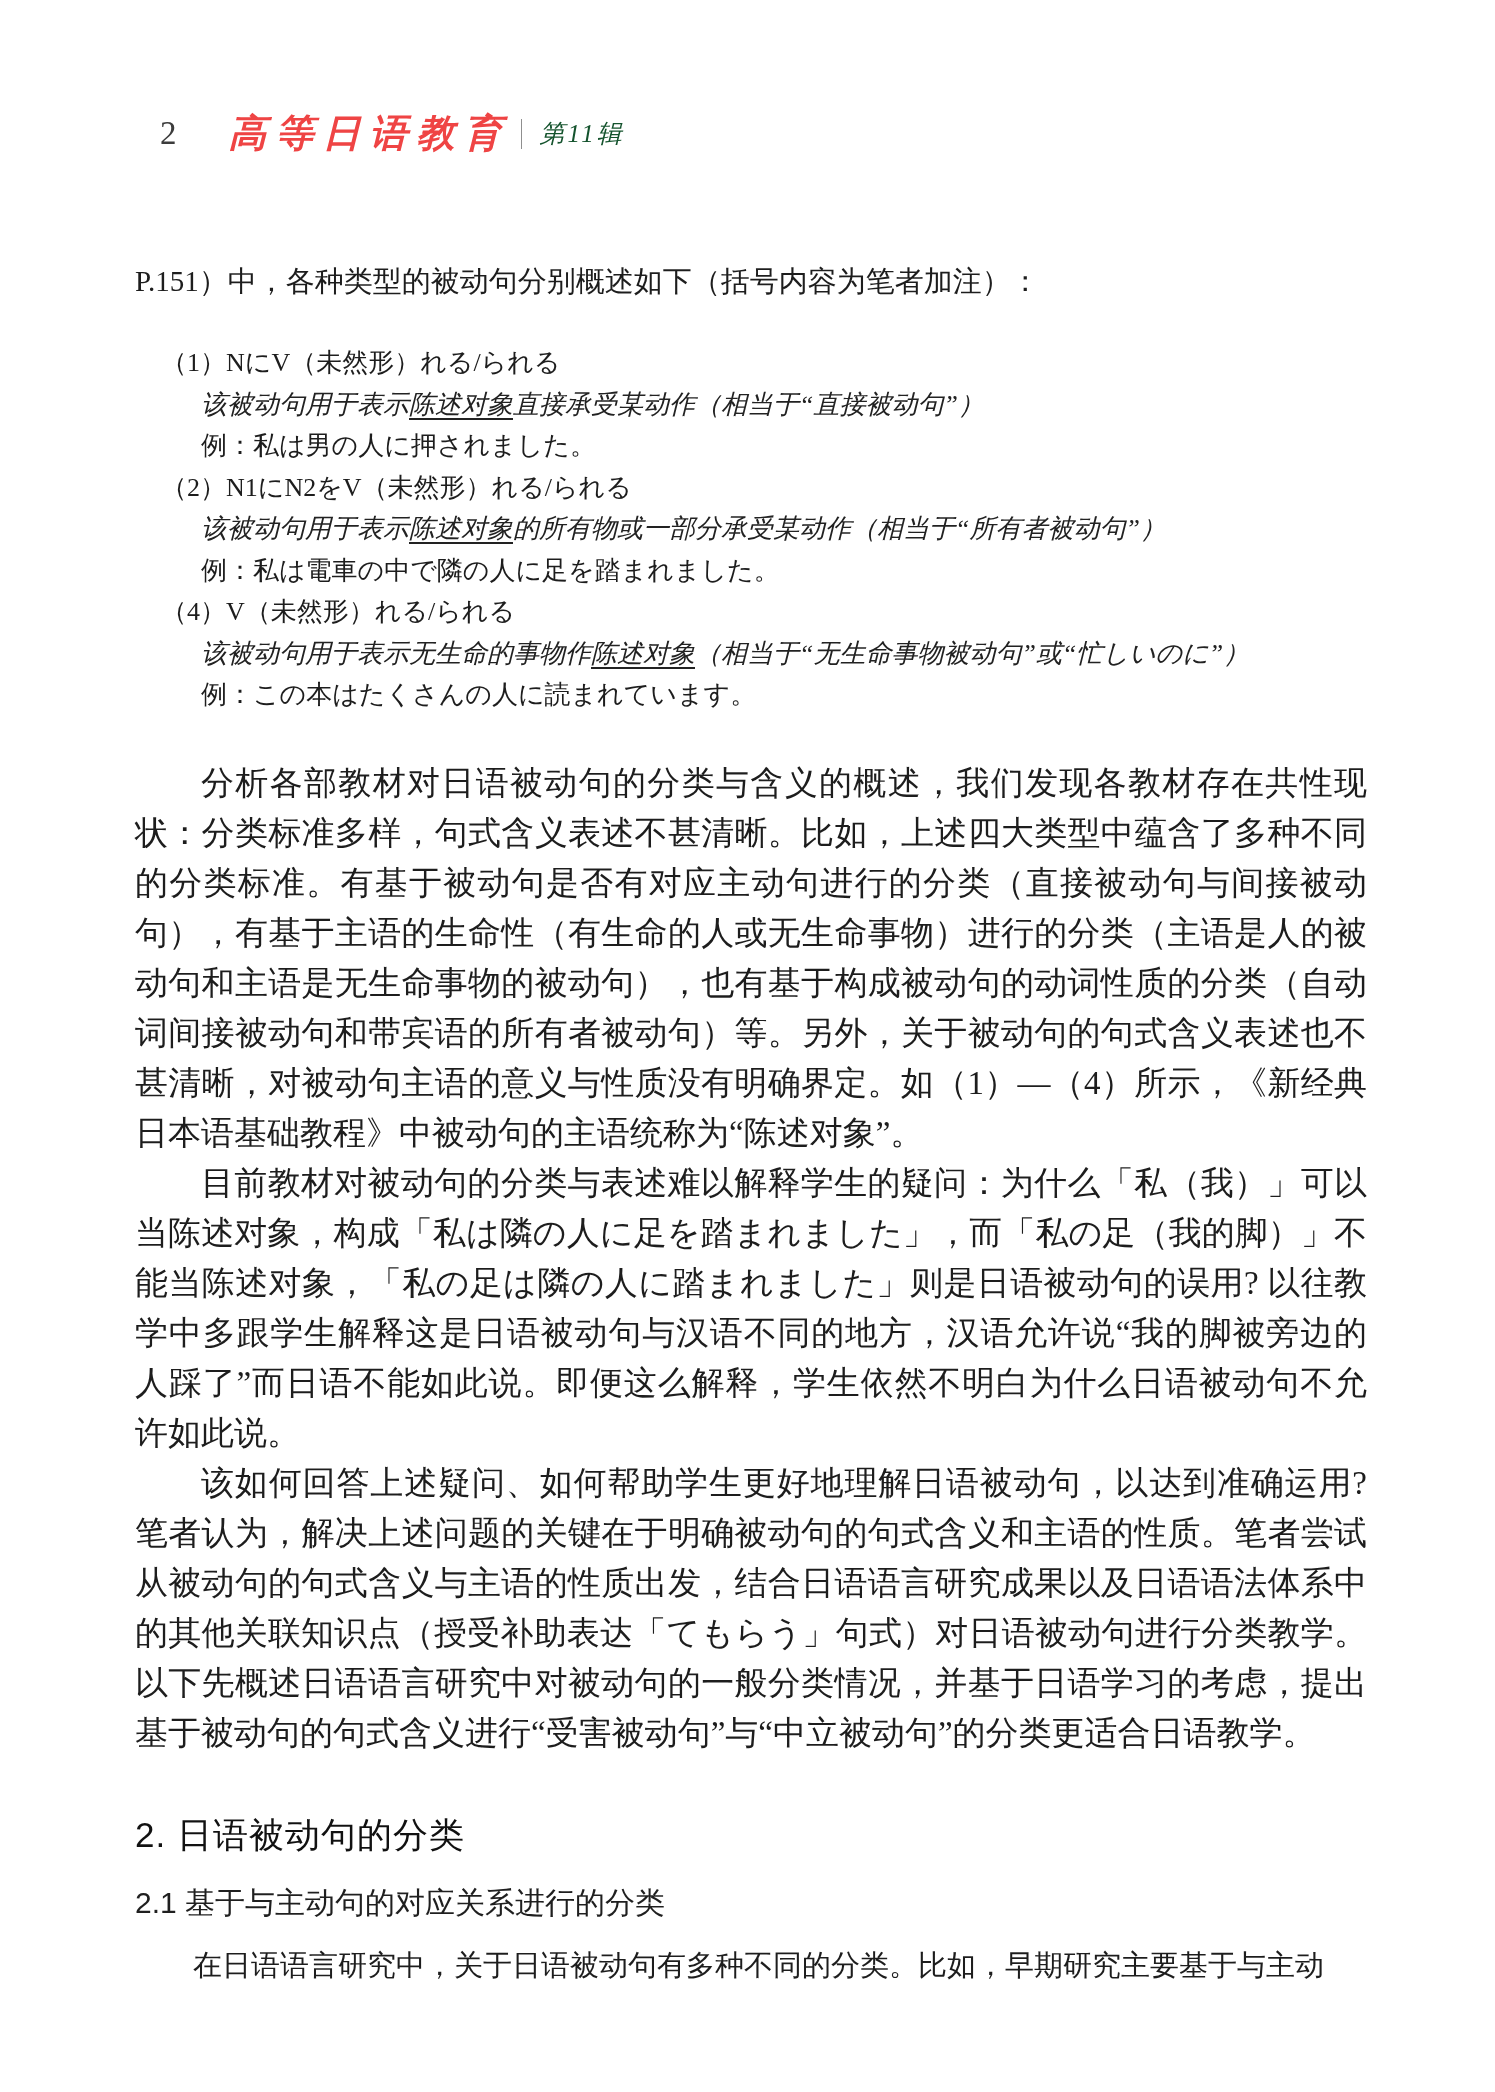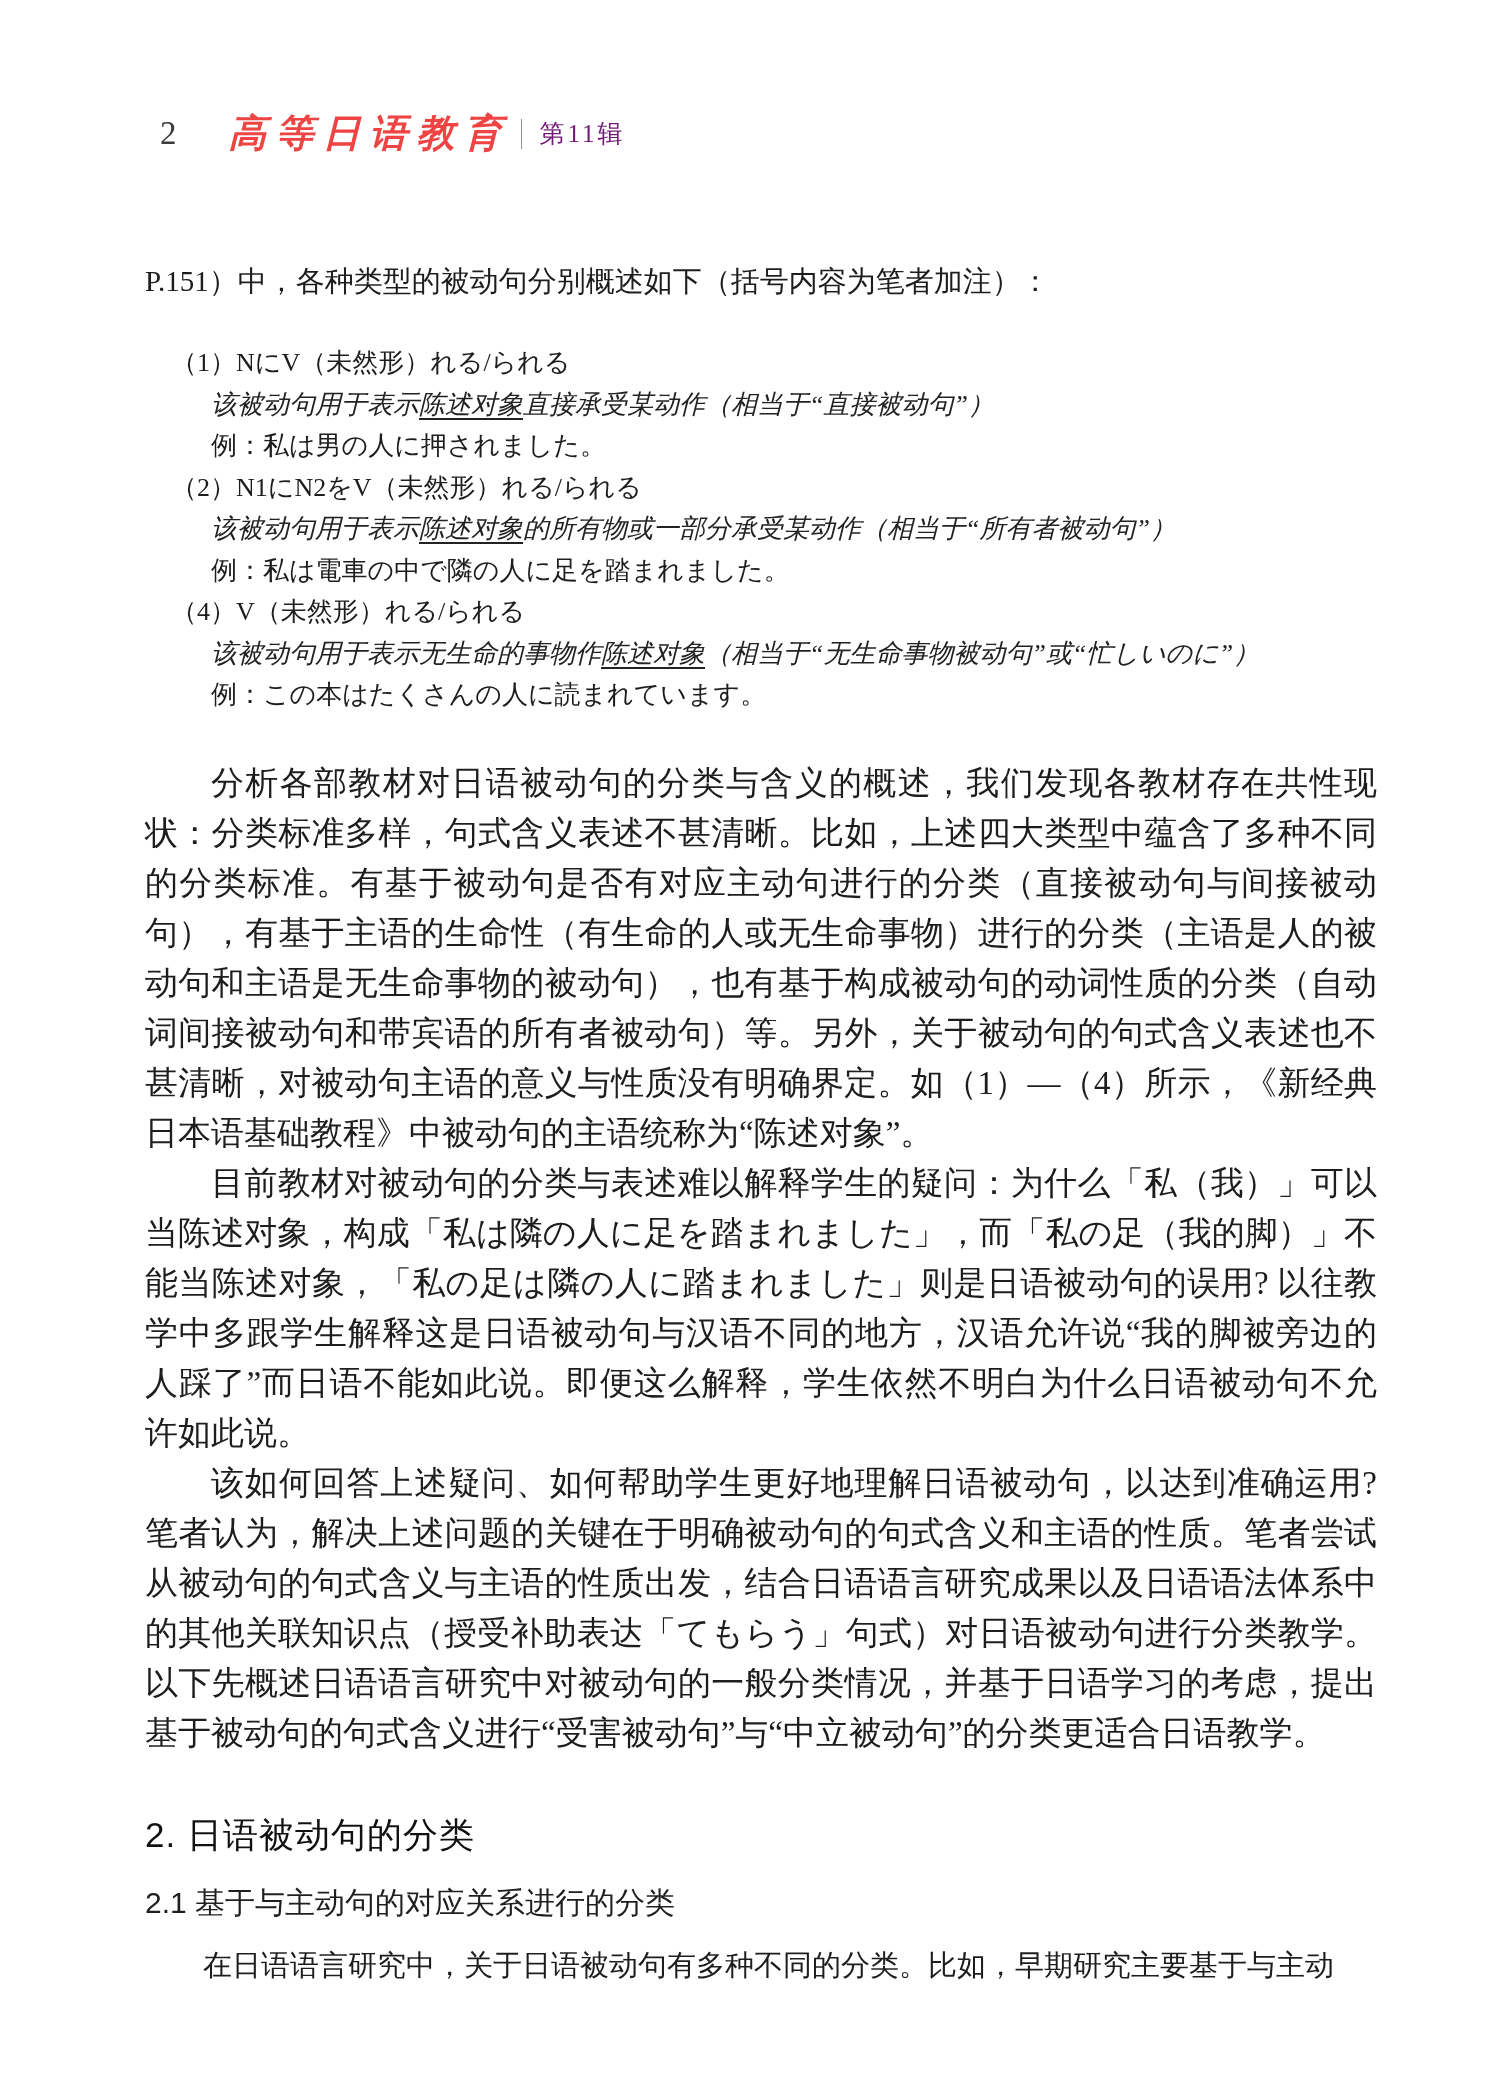--- a/index.html
+++ b/index.html
@@ -39,27 +39,28 @@
   }
   .head-divider {
     width: 1px;
     height: 30px;
     background: #8f8f8f;
     margin: 0 18px 0 10px;
   }
   .issue-label {
     font-size: 25px;
     letter-spacing: 3px;
-    color: #701a75;
+    color: #14532d;
+    font-style: italic;
   }
 
   
   .content {
     position: absolute;
-    left: 145px;
+    left: 135px;
     top: 256px;
     width: 1232px;
   }
 
   .intro-line {
     font-size: 29px;
     line-height: 50px;
     margin: 0 0 36px 0;
     text-align: justify;
   }

